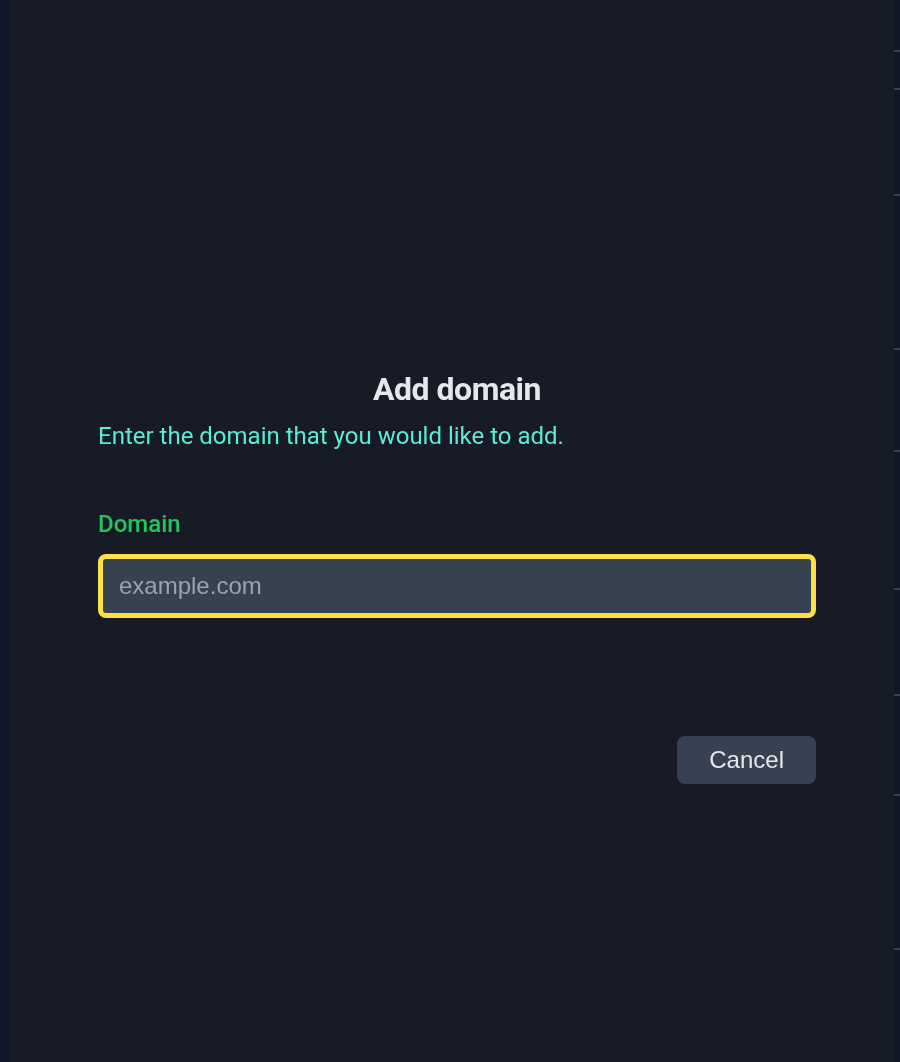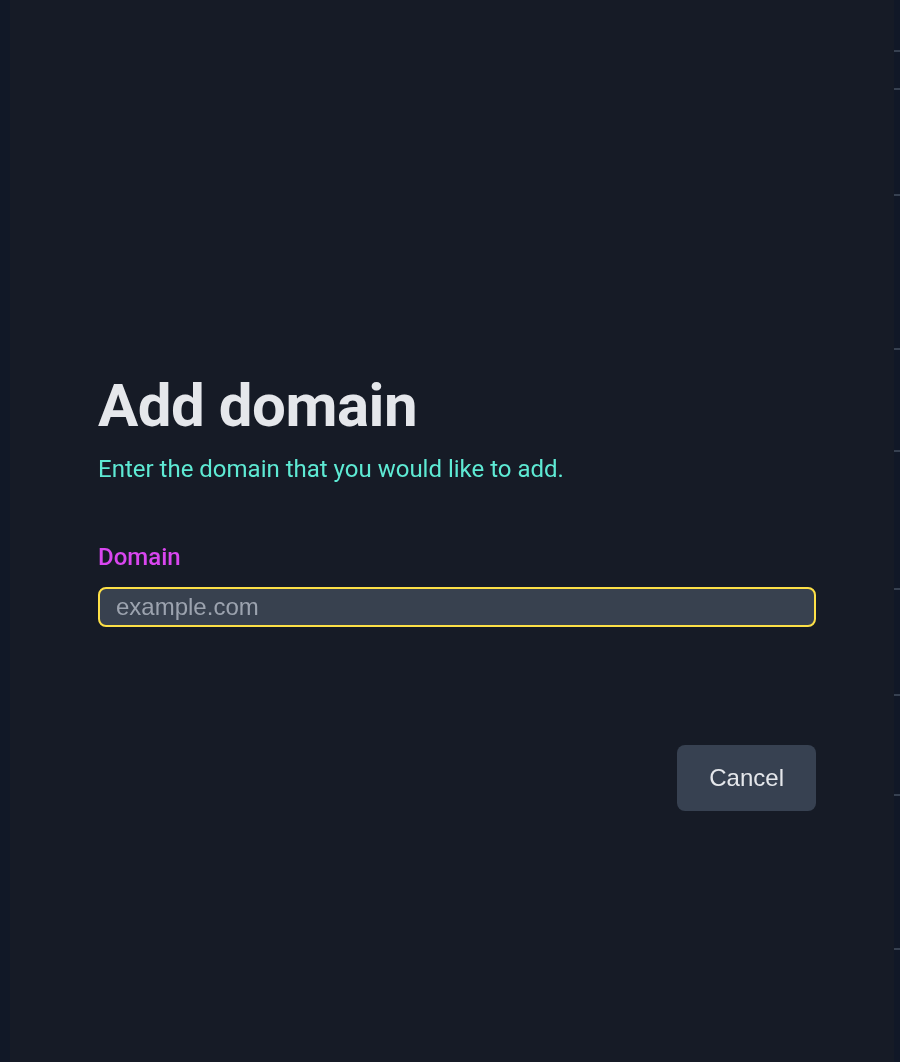--- a/index.html
+++ b/index.html
@@ -26,65 +26,66 @@
       background: #161b26;
       box-sizing: border-box;
     }
     .content {
       position: absolute;
       left: 88px;
       right: 78px;
       top: 370px;
     }
     .title {
-      font-size: 60px;
+      font-size: 32px;
       font-weight: 700;
       color: #e5e7eb;
       margin: 0 0 14px 0;
       letter-spacing: -0.5px;
+      text-align: center;
     }
     .subtitle {
       font-size: 24px;
       font-weight: 400;
       color: #5eead4;
       margin: 0 0 60px 0;
     }
     .field-label {
       font-size: 24px;
       font-weight: 500;
-      color: #d946ef;
+      color: #22c55e;
       margin: 0 0 16px 0;
     }
     .domain-input {
       display: block;
       width: 100%;
       box-sizing: border-box;
-      height: 40px;
+      height: 64px;
       border-radius: 8px;
-      border: 2px solid #fde047;
+      border: 5px solid #fde047;
       background: #38414f;
       color: #fde047;
       font-size: 24px;
       padding: 8px 16px;
       outline: none;
     }
     .domain-input::placeholder {
       color: #9ca3af;
     }
     .actions {
       display: flex;
       justify-content: flex-end;
       gap: 18px;
       margin-top: 118px;
     }
     .btn {
       display: inline-flex;
       align-items: center;
       justify-content: center;
-      height: 66px;
+      height: 48px;
       padding: 16px 32px;
       border-radius: 8px;
       font-size: 24px;
       font-weight: 500;
       cursor: pointer;
       border: none;
     }
     .btn-secondary {
       background: #374151;
       color: #e5e7eb;

